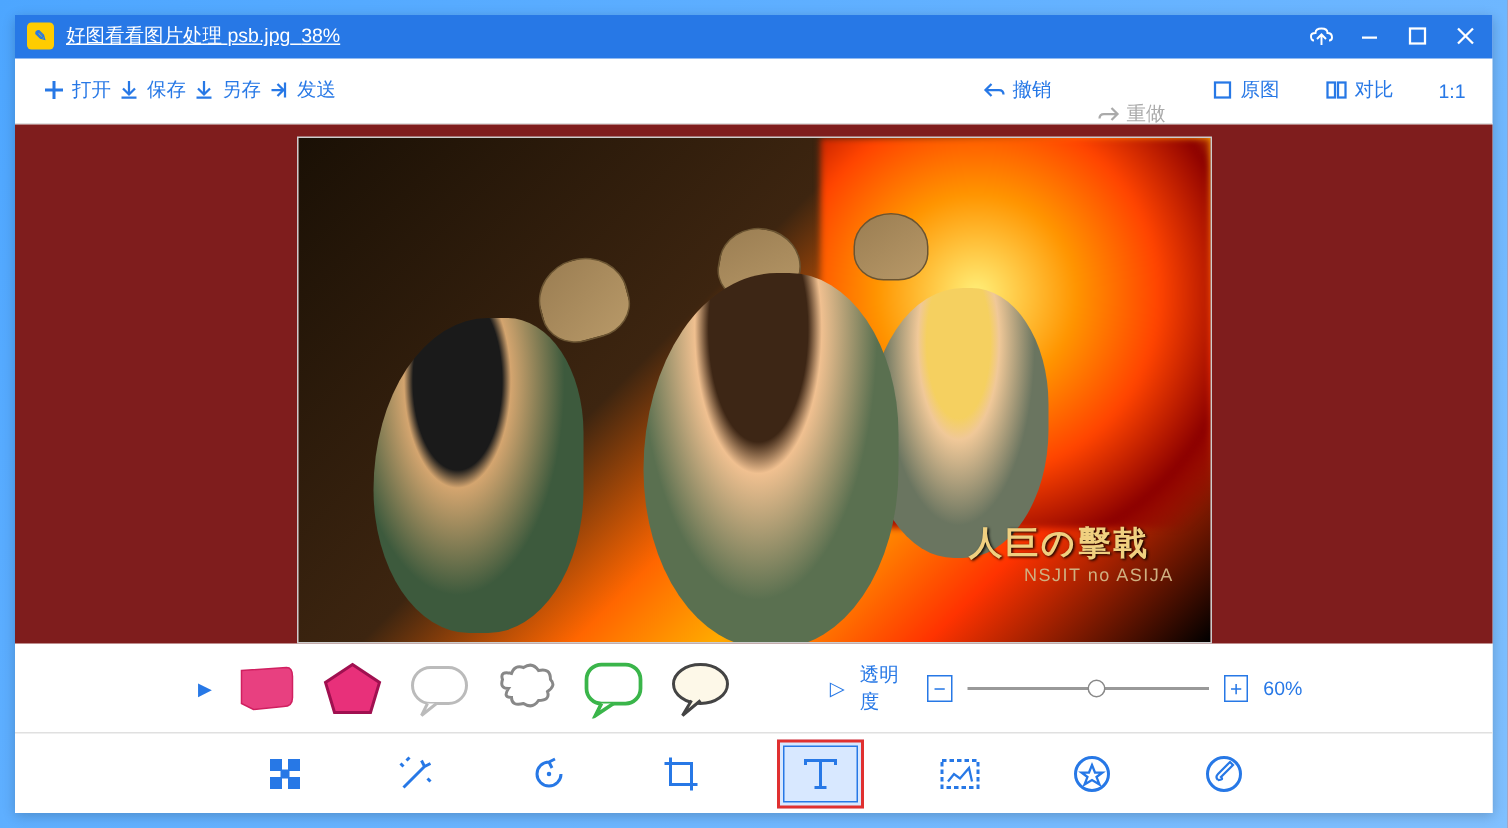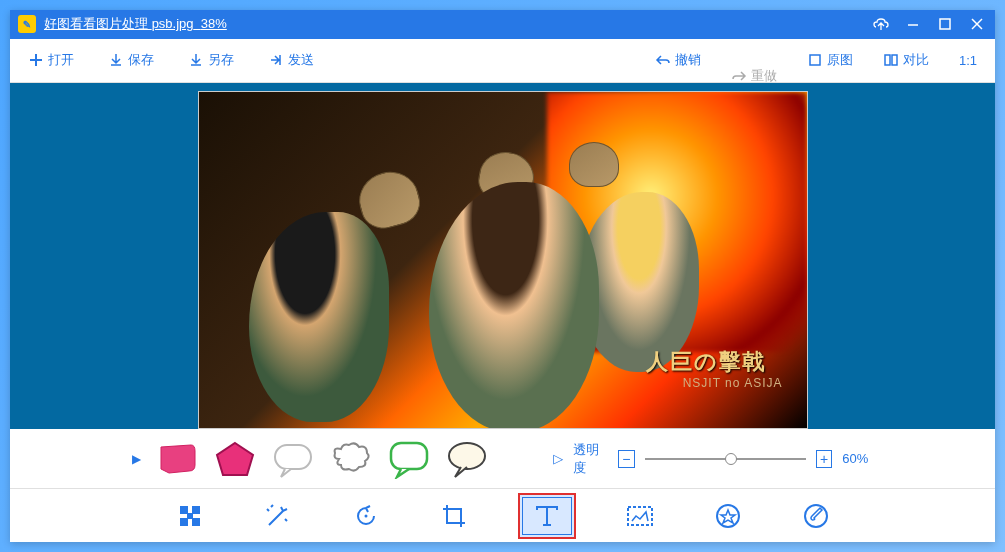--- a/index.html
+++ b/index.html
@@ -4,26 +4,26 @@
   <style>
     * { margin: 0; padding: 0; box-sizing: border-box; }
     body { font-family: "Microsoft YaHei", sans-serif; background: linear-gradient(135deg, #4da6ff, #80c0ff); width: 1005px; height: 552px; overflow: hidden; }
     .window { position: absolute; left: 10px; top: 10px; right: 10px; bottom: 10px; background: #fff; display: flex; flex-direction: column; box-shadow: 0 2px 8px rgba(0,0,0,0.2); }
     .titlebar { height: 30px; background: #2778e6; color: #fff; display: flex; align-items: center; padding: 0 8px; }
     .app-icon { width: 18px; height: 18px; background: #ffcc00; border-radius: 3px; margin-right: 8px; display: flex; align-items: center; justify-content: center; color: #2778e6; font-size: 10px; font-weight: bold; }
     .title-text { font-size: 13px; flex: 1; text-decoration: underline; }
     .win-controls { display: flex; gap: 12px; margin-left: 10px; }
     .win-btn { width: 20px; height: 20px; display: flex; align-items: center; justify-content: center; cursor: pointer; color: #fff; }
     .toolbar { height: 44px; display: flex; align-items: center; padding: 0 18px; gap: 20px; border-bottom: 1px solid #e0e0e0; }
-    .tb-left { display: flex; gap: 34px; }
+    .tb-left { display: flex; gap: 4px; }
     .tb-right { display: flex; gap: 30px; margin-left: auto; align-items: center; }
     .tb-btn { display: flex; align-items: center; gap: 4px; color: #2778e6; font-size: 13px; cursor: pointer; }
     .tb-btn.disabled { color: #aaa; margin-top: 32px; }
     .tb-icon { width: 16px; height: 16px; display: flex; align-items: center; justify-content: center; }
-    .canvas-area { flex: 1; display: flex; align-items: flex-start; justify-content: center; padding: 8px 0 0 0; background: #0369a1; position: relative; }
+    .canvas-area { flex: 1; display: flex; align-items: flex-start; justify-content: center; padding: 8px 0 0 0; background: #7f1d1d; position: relative; }
     .image-preview { width: 610px; height: 338px; border: 1px solid #ccc; background: linear-gradient(135deg, #1a1005, #3d2510 40%, #ff6600 55%, #ffaa00 65%, #ff3300 80%, #000 100%); position: relative; overflow: hidden; }
     .anime-figure { position: absolute; }
     .fig1 { left: 50px; top: 120px; width: 140px; height: 210px; background: radial-gradient(ellipse at 40% 20%, #1a1a1a 25%, #d4a56f 30%, #3d5a3d 60%); border-radius: 60% 40% 50% 50%; }
     .fig2 { left: 230px; top: 90px; width: 170px; height: 250px; background: radial-gradient(ellipse at 45% 15%, #3d2615 25%, #f0c090 32%, #5a7050 60%); border-radius: 55% 45% 50% 50%; }
     .fig3 { left: 380px; top: 100px; width: 120px; height: 180px; background: radial-gradient(ellipse at 50% 20%, #f5d060 25%, #f0c898 32%, #6a7560 60%); border-radius: 55% 45% 50% 50%; }
     .flame { position: absolute; right: 0; top: 0; width: 260px; height: 260px; background: radial-gradient(circle at 40% 40%, #fff07a 0%, #ff9500 30%, #ff4400 55%, #8b0000 80%, transparent 95%); filter: blur(2px); }
     .jp-title { position: absolute; right: 40px; top: 255px; color: #f0d080; font-size: 22px; font-weight: bold; letter-spacing: 2px; text-shadow: 1px 1px 2px #000; }
     .jp-sub { position: absolute; right: 24px; top: 284px; color: #d0b080; font-size: 12px; letter-spacing: 1px; }
     .equipment { position: absolute; background: linear-gradient(145deg, #9a7d52, #b89968); border: 1px solid #6a5432; }
     .eq1 { left: 160px; top: 80px; width: 60px; height: 55px; border-radius: 50% 50% 40% 40%; transform: rotate(-15deg); }

